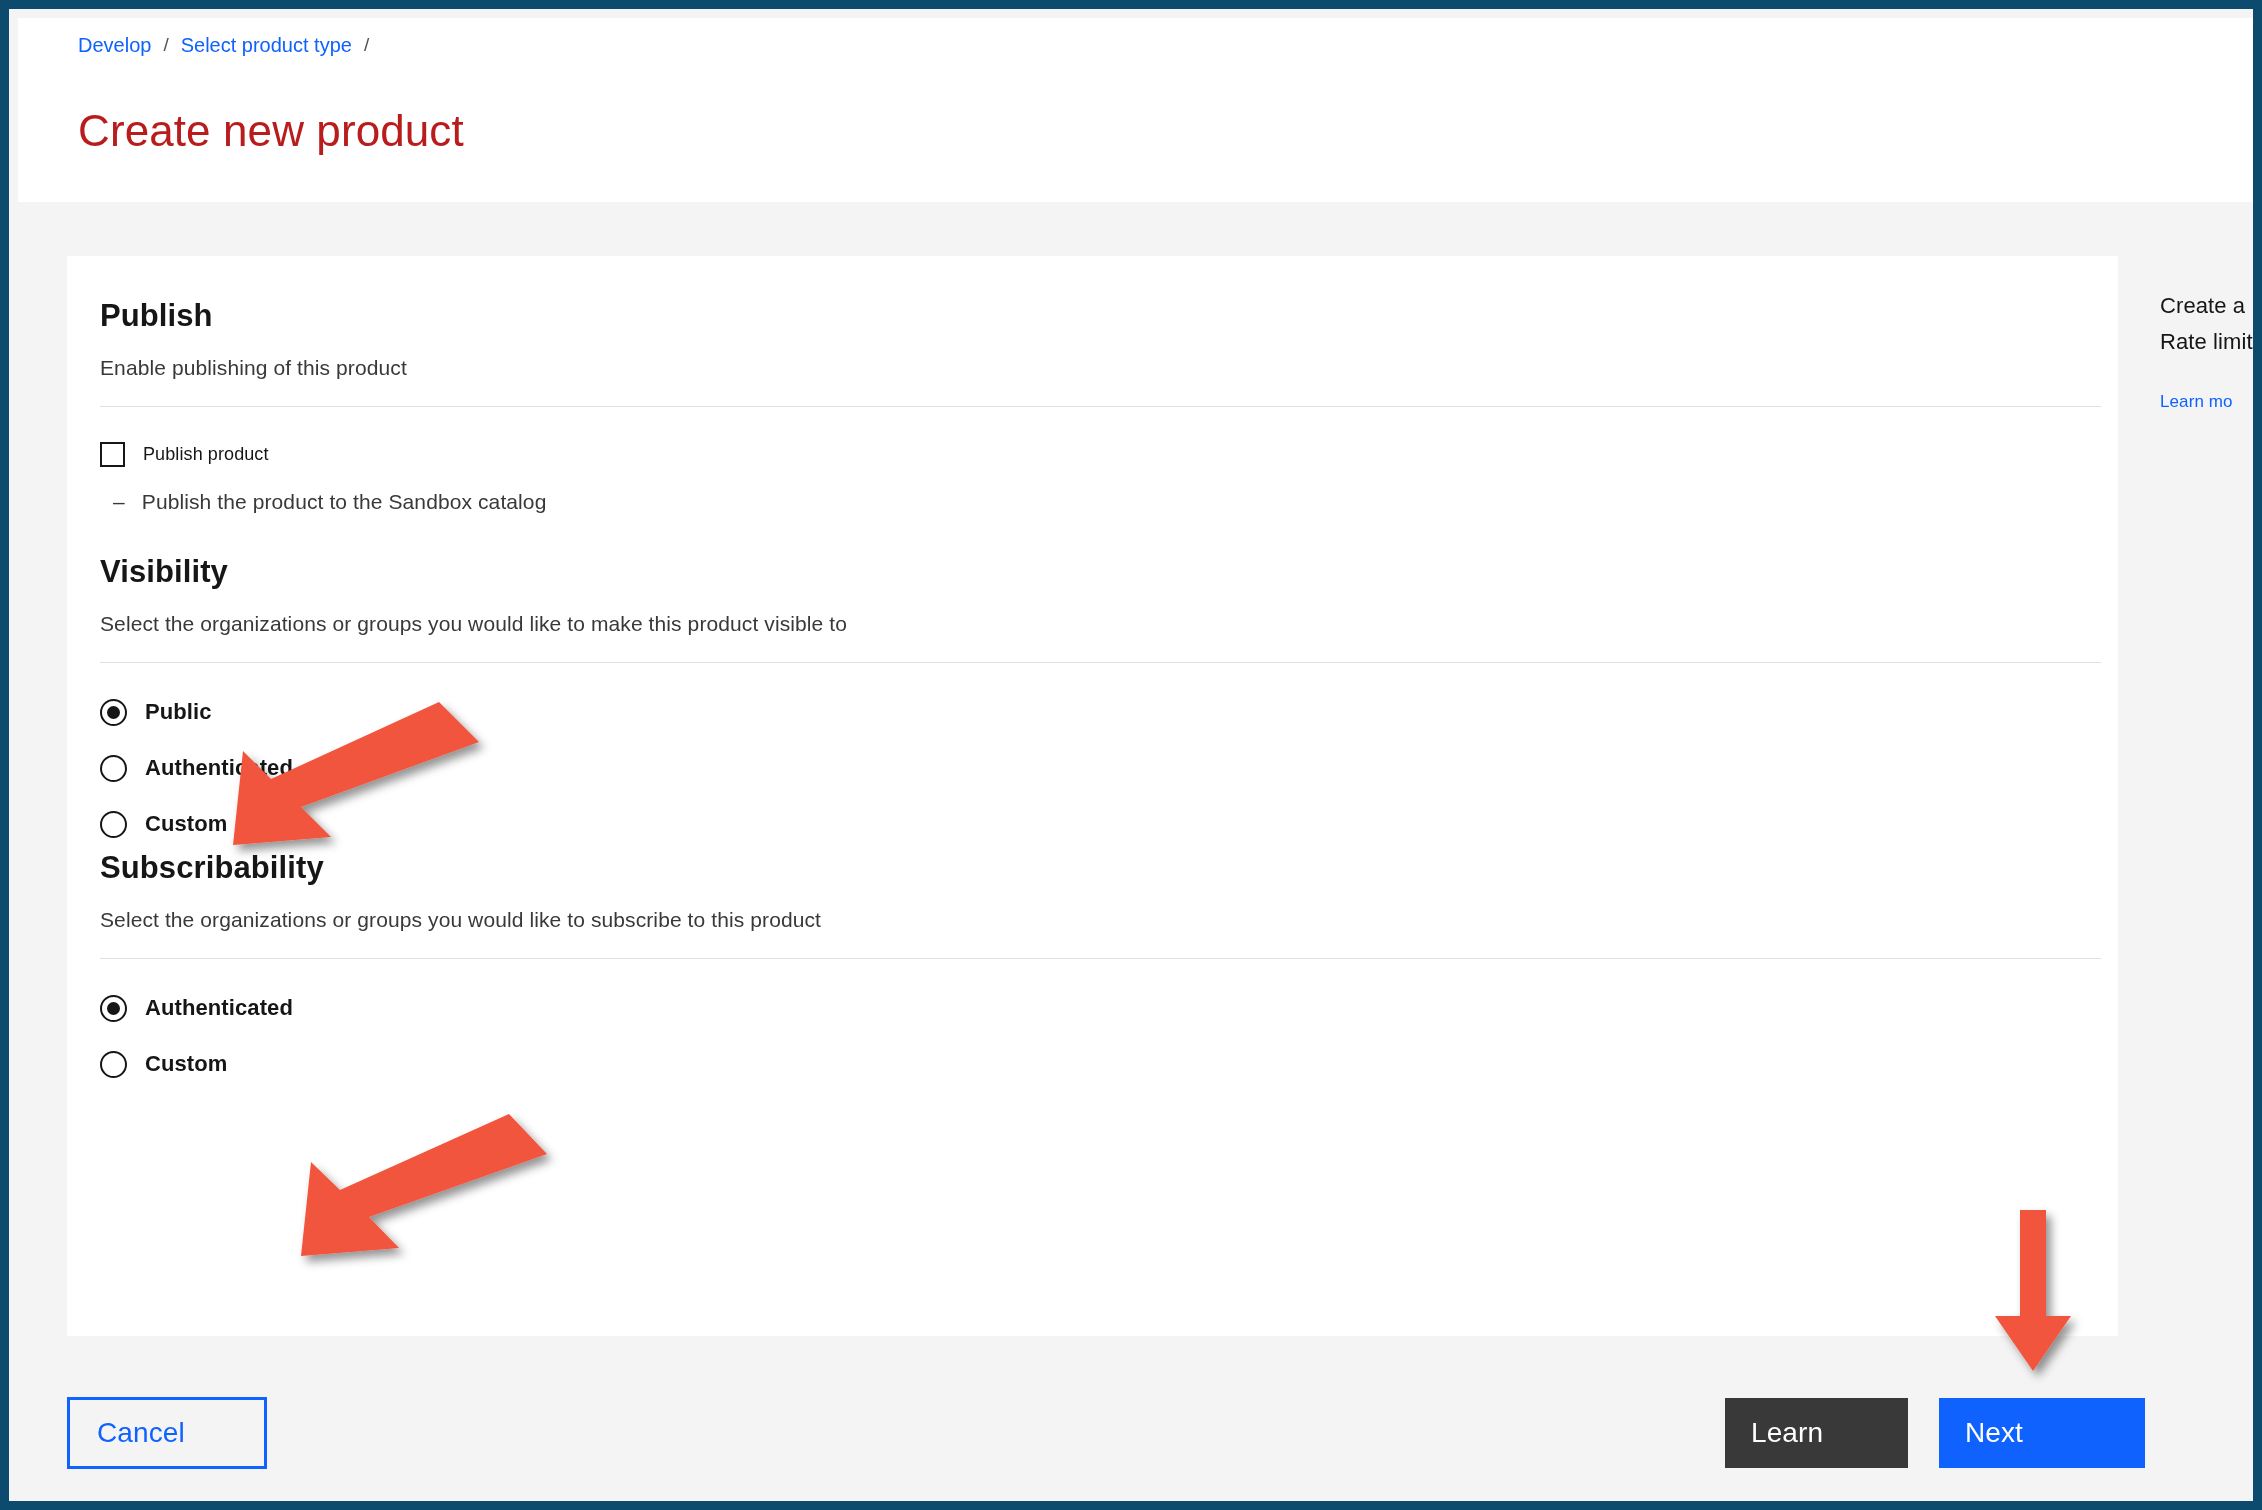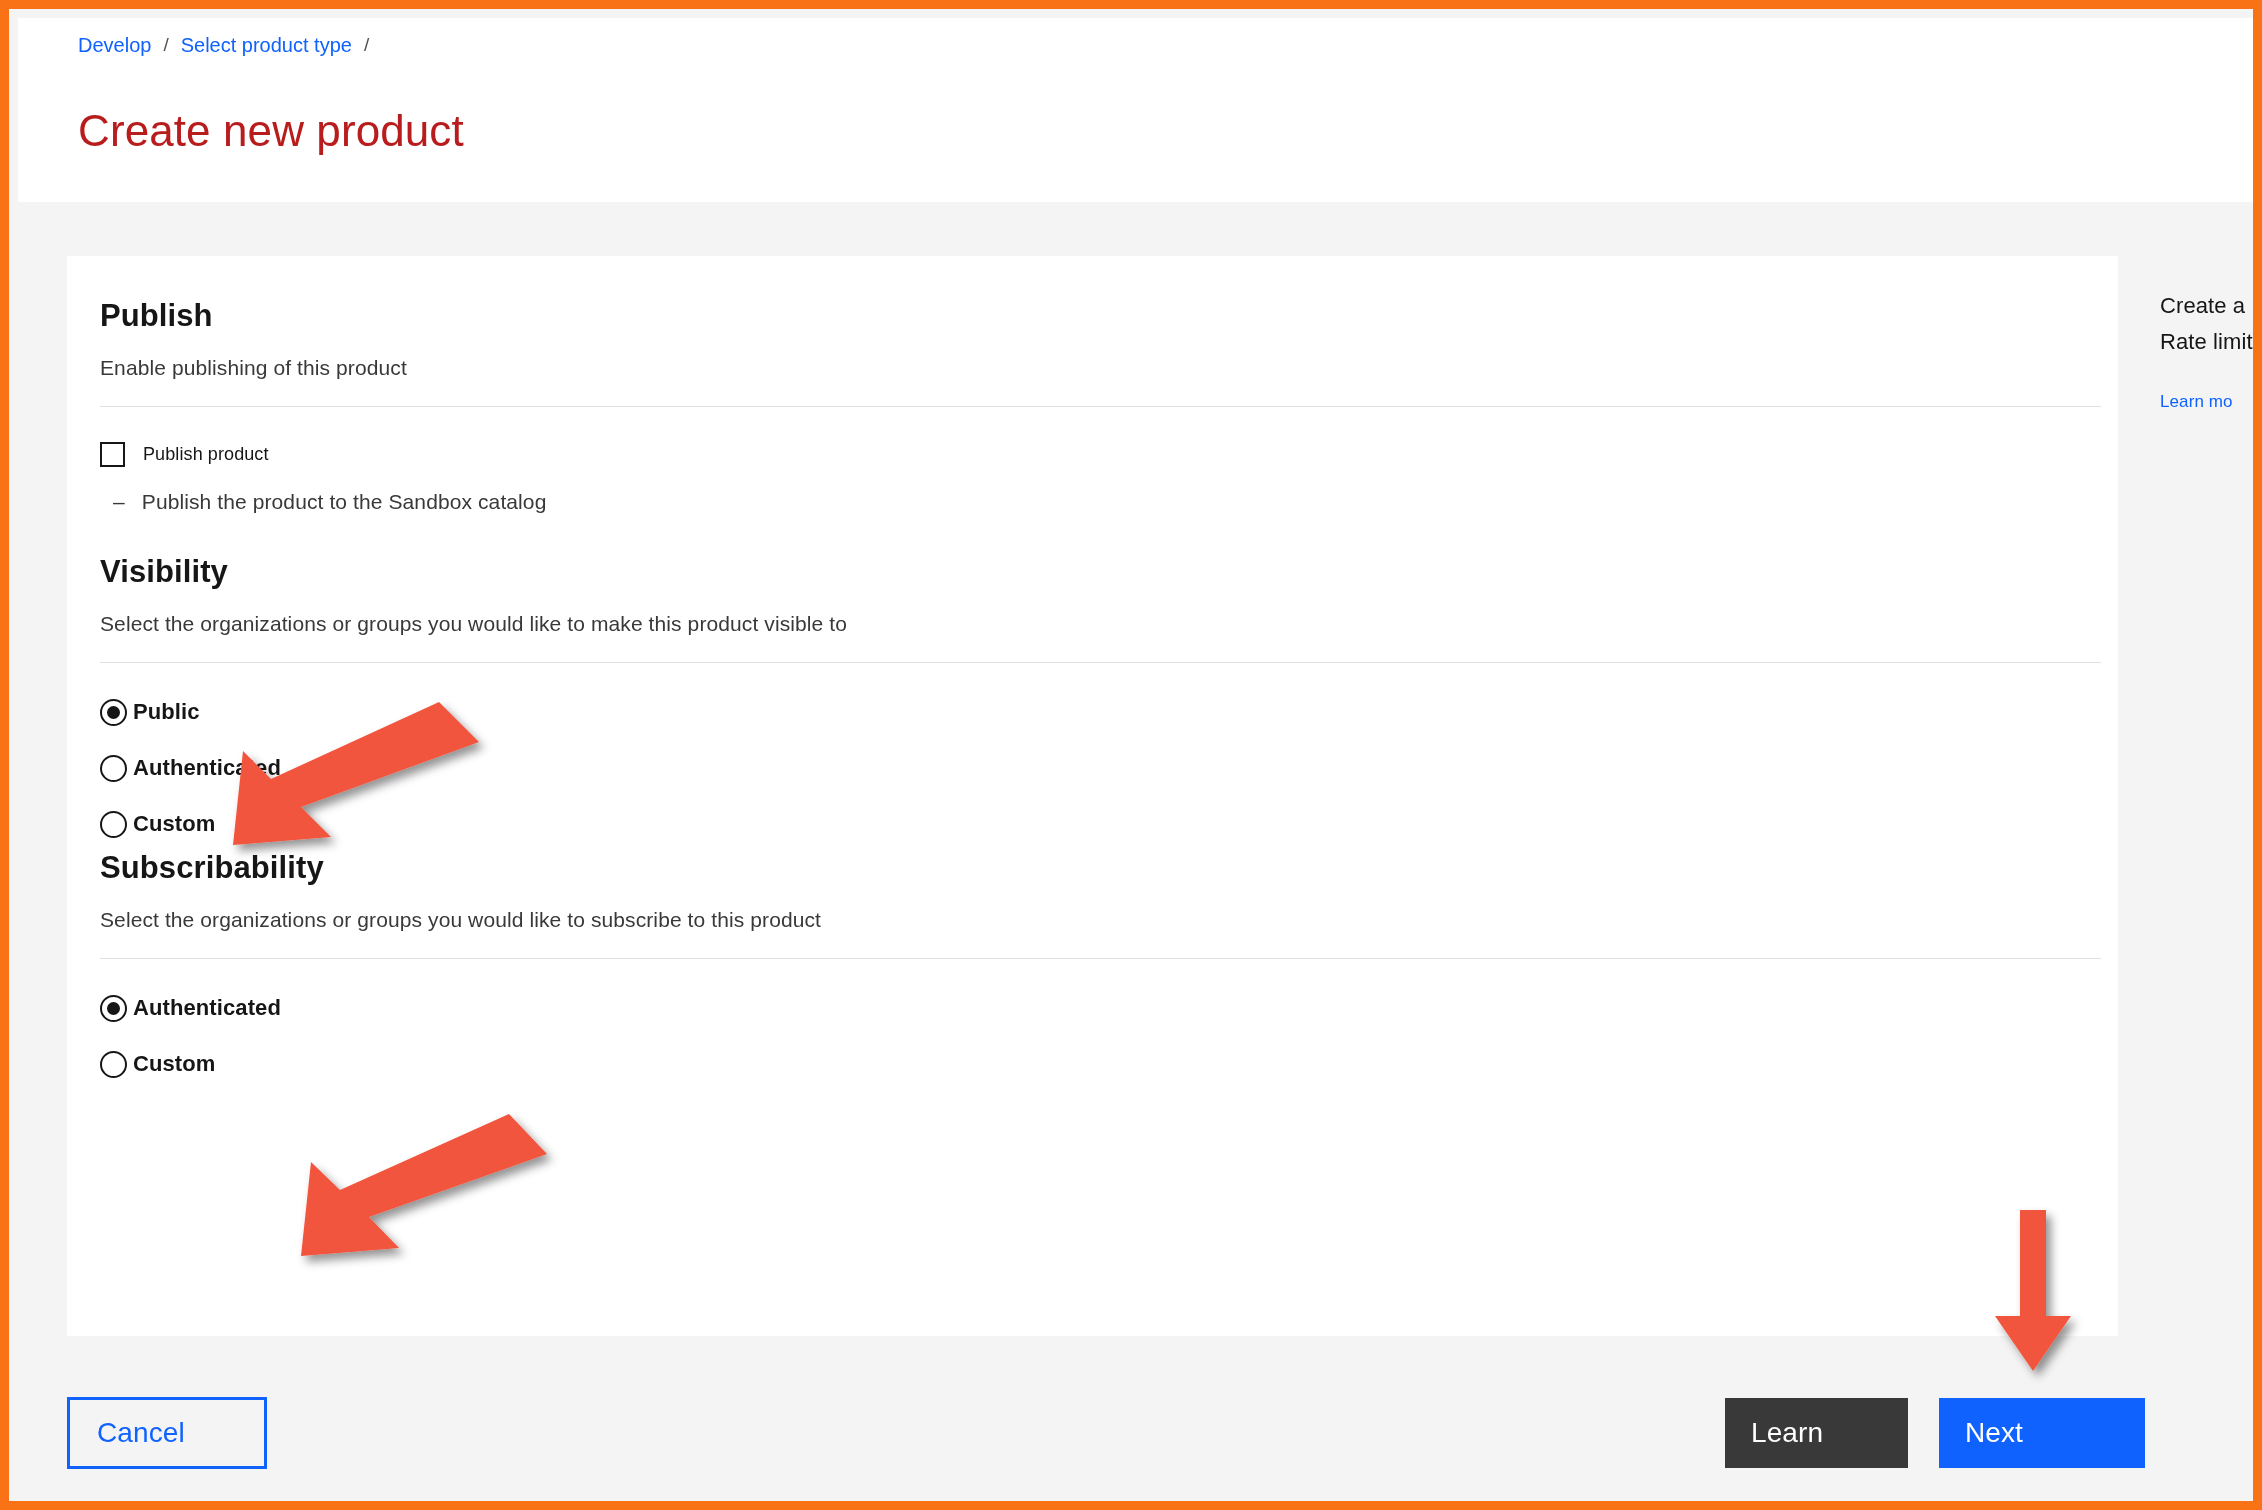--- a/index.html
+++ b/index.html
@@ -13,21 +13,21 @@
   }
 
   
   #screen {
     position: relative;
     width: 2262px;
     height: 1510px;
     overflow: hidden;
     background: #f4f4f4;
     box-sizing: border-box;
-    border: 9px solid #f97316;
+    border: 9px solid #0c4a6e;
   }
 
   
   .page-header {
     position: absolute;
     left: 9px;
     top: 9px;
     width: 2244px;
     height: 184px;
     background: #ffffff;
@@ -167,21 +167,21 @@
     height: 13px;
     border-radius: 50%;
     background: #161616;
     display: block;
   }
   .radio-label {
     font-size: 22px;
     line-height: 28px;
     font-weight: 700;
     color: #161616;
-    margin-left: 6px;
+    margin-left: 18px;
     letter-spacing: 0.1px;
     white-space: nowrap;
   }
 
   
   .info-panel {
     position: absolute;
     left: 2100px;
     top: 54px;
     width: 144px;

